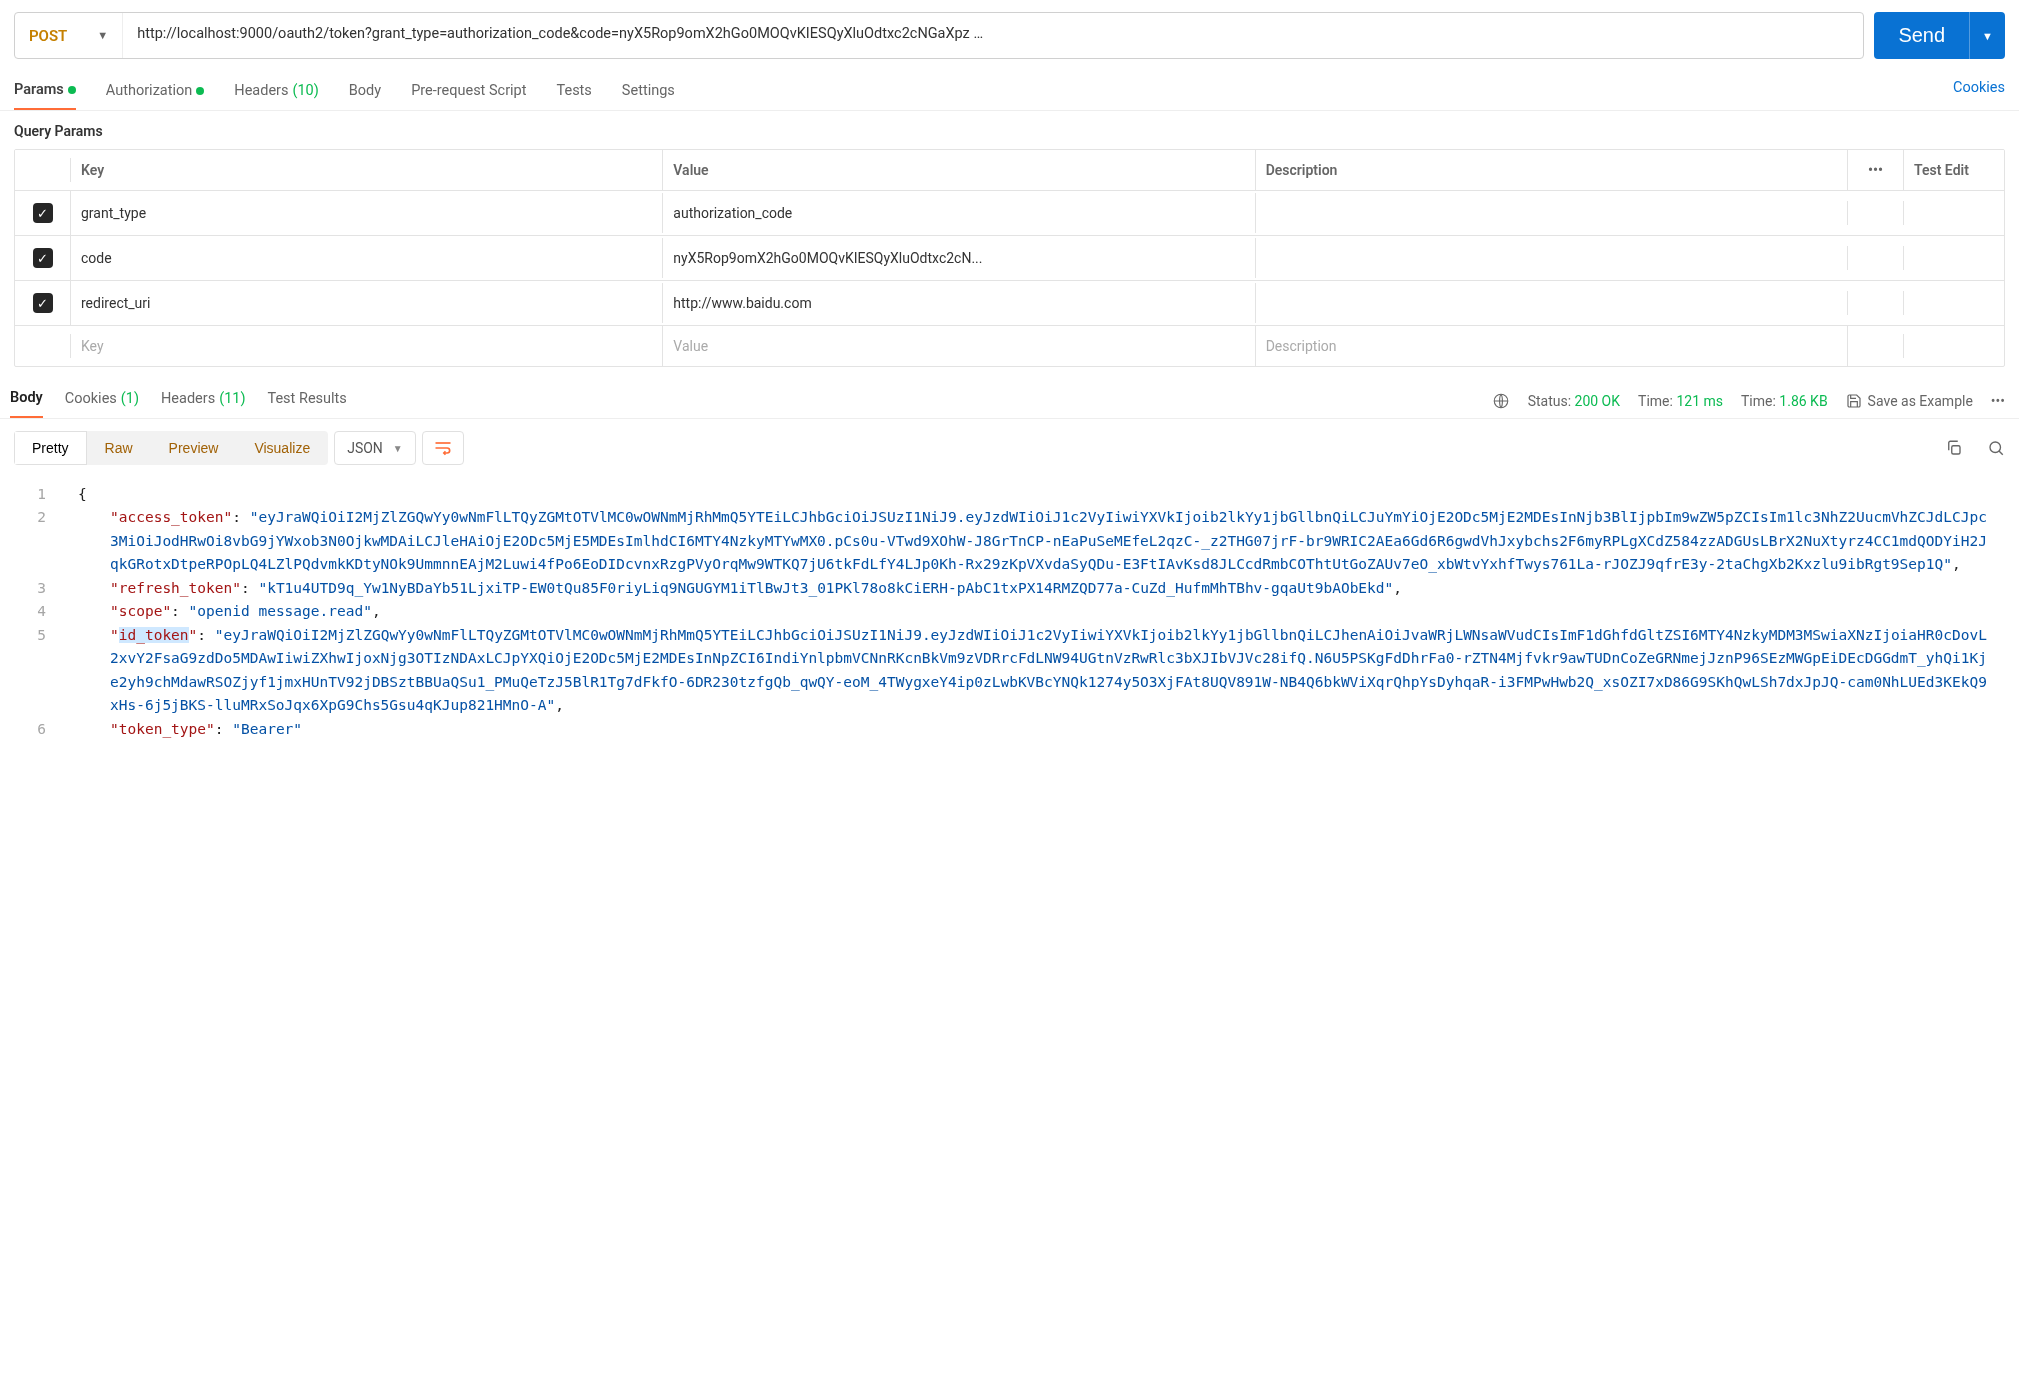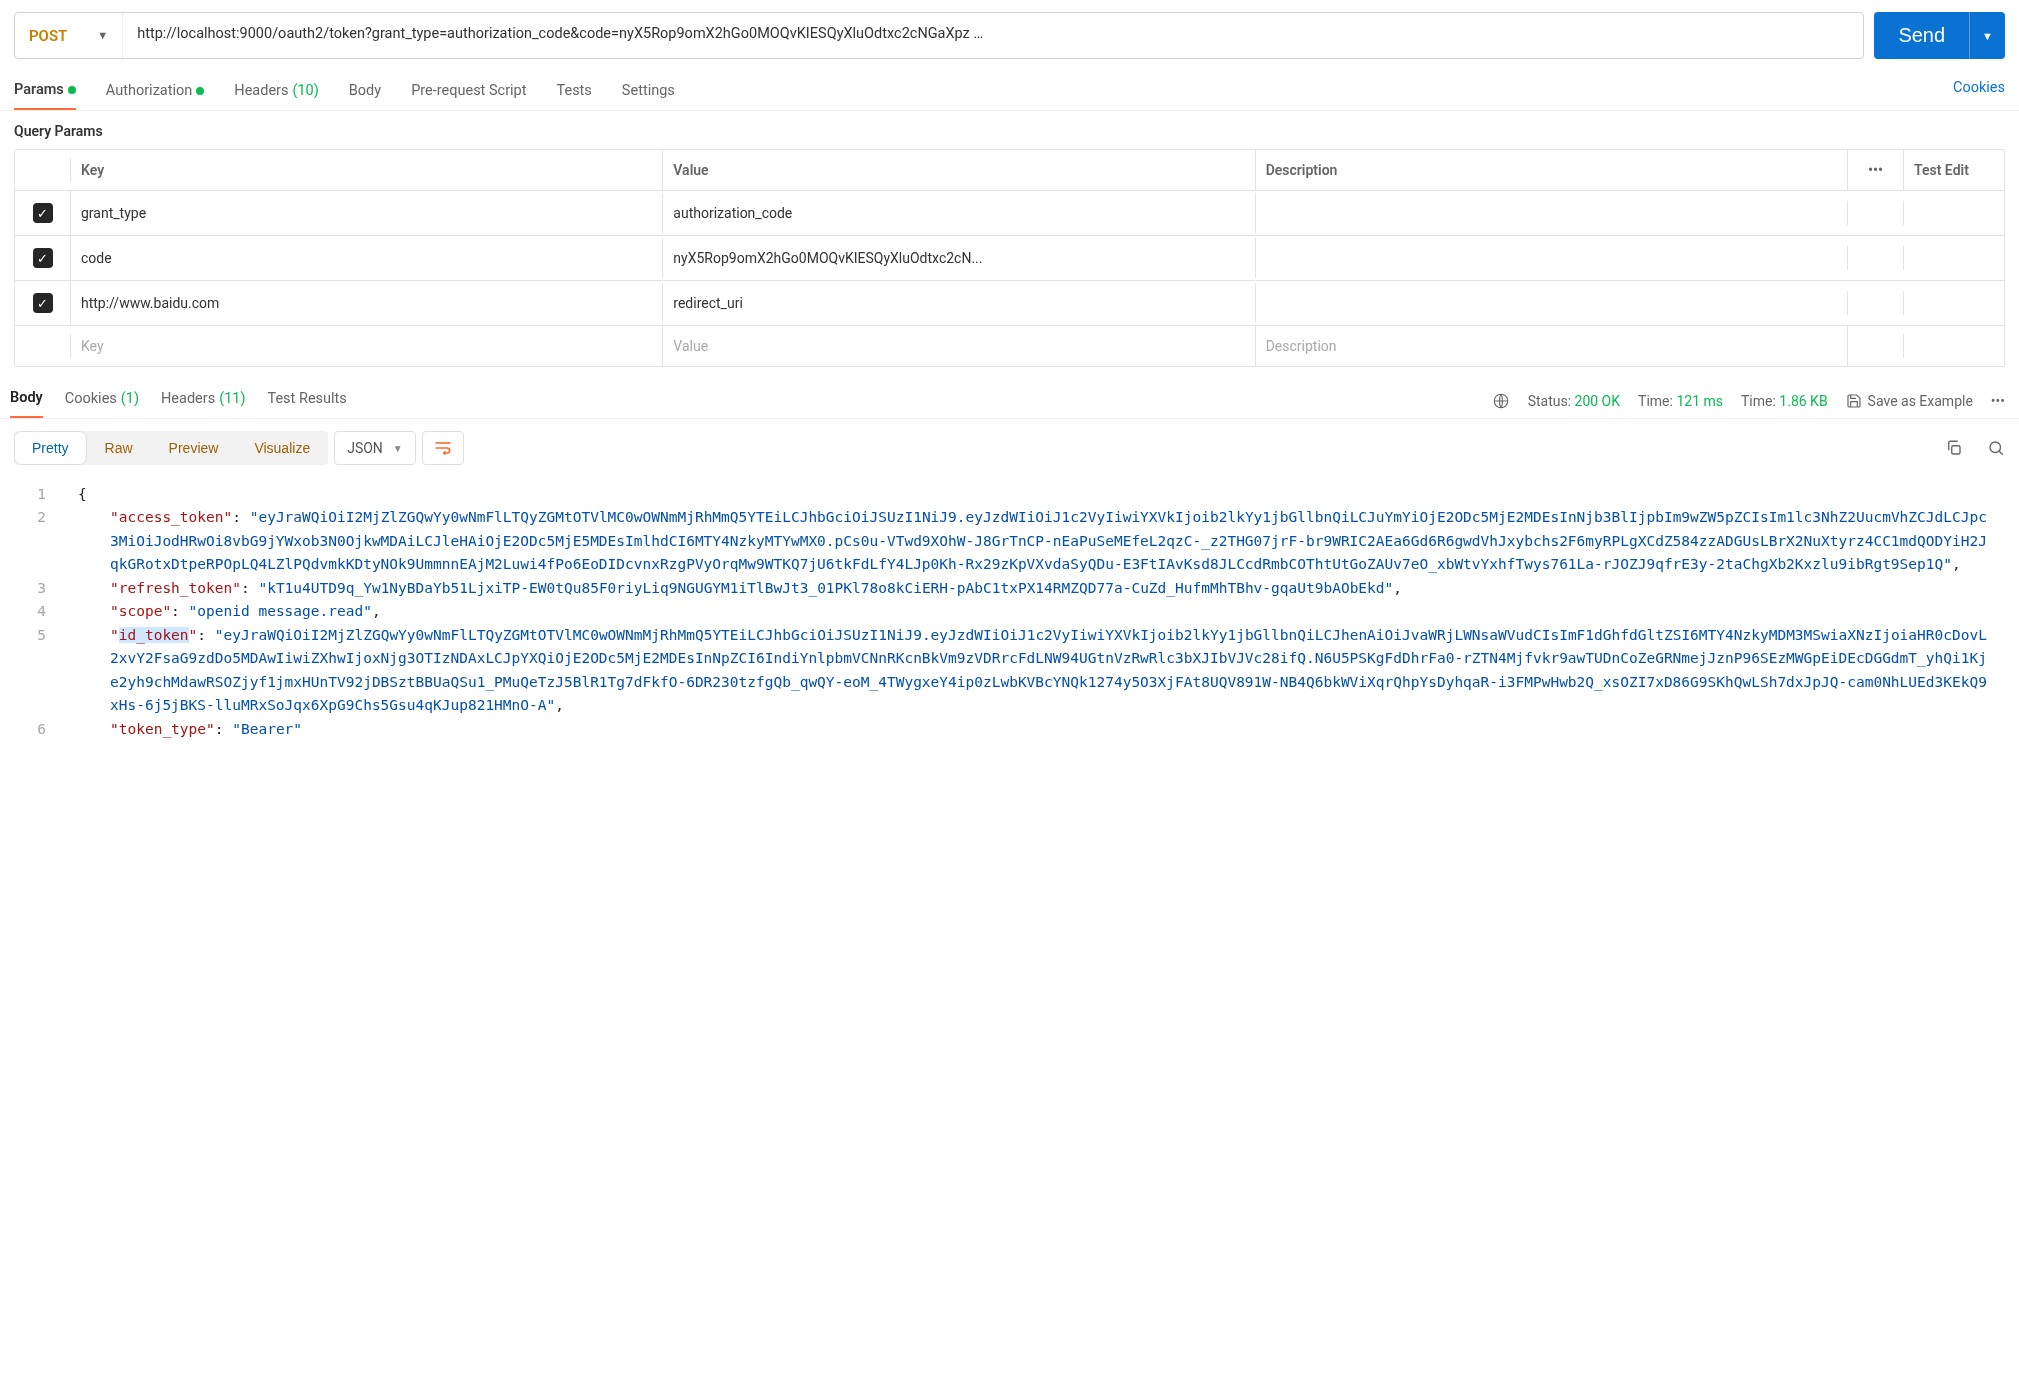--- a/index.html
+++ b/index.html
@@ -48,21 +48,21 @@
   .resp-tab.active { color: #212121; font-weight: 600; border-bottom: 2px solid #ff6c37; }
   .resp-meta { display: flex; gap: 18px; align-items: center; font-size: 14px; color:#666; }
   .resp-meta .ok { color: #0cbb52; }
   .resp-meta .save { display: flex; gap: 6px; align-items: center; cursor: pointer; }
   .icon-btn { color: #666; cursor: pointer; display:inline-flex; align-items:center;}
 
   
   .resp-toolbar { display: flex; gap: 6px; padding: 12px 14px; align-items: center; }
   .seg { display: flex; background: #f2f2f2; border-radius: 4px; overflow: hidden; }
   .seg button { border: 0; background: transparent; padding: 9px 18px; color: #a16207; cursor: pointer; font-size: 14px; }
-  .seg button.active { background: #fff; box-shadow: inset 0 0 0 1px #e0e0e0; border-radius:7px; color:#0369a1; font-weight:500;}
+  .seg button.active { background: #fff; box-shadow: inset 0 0 0 1px #e0e0e0; border-radius:0; color:#000000; font-weight:500;}
   .dropdown { display:flex; align-items:center; gap:10px; border:1px solid #e0e0e0; border-radius:4px; padding:8px 12px; color:#555; cursor:pointer;}
   .wrap-btn { border:1px solid #e0e0e0; border-radius:4px; padding:6px 10px; cursor:pointer; }
   .wrap-btn svg { display:block; }
   .resp-toolbar .spacer { flex:1; }
 
   
   .code { font-family: ui-monospace, SFMono-Regular, Menlo, Consolas, monospace; font-size: 14.5px; padding: 6px 0 20px 0; line-height: 1.62; }
   .code-line { display: grid; grid-template-columns: 58px 1fr; }
   .lineno { text-align: right; color: #a6a6a6; padding-right: 12px; user-select:none; }
   .code pre { margin: 0; white-space: pre-wrap; word-break: break-all; padding-right: 30px; padding-left:20px;}
@@ -140,22 +140,22 @@
     <div>code</div>
     <div>nyX5Rop9omX2hGo0MOQvKIESQyXluOdtxc2cN...</div>
     <div></div>
     <div></div>
       <div></div>
   </div>
   <div class="params-row">
     <div class="checkbox">
         <span class="cb">✓</span>
       </div>
+    <div>redirect_uri</div>
     <div>http://www.baidu.com</div>
-    <div>redirect_uri</div>
     <div></div>
     <div></div>
       <div></div>
   </div>
   <div class="params-row empty">
     <div></div>
     <div>Key</div>
     <div>Value</div>
     <div>Description</div>
     <div></div>

